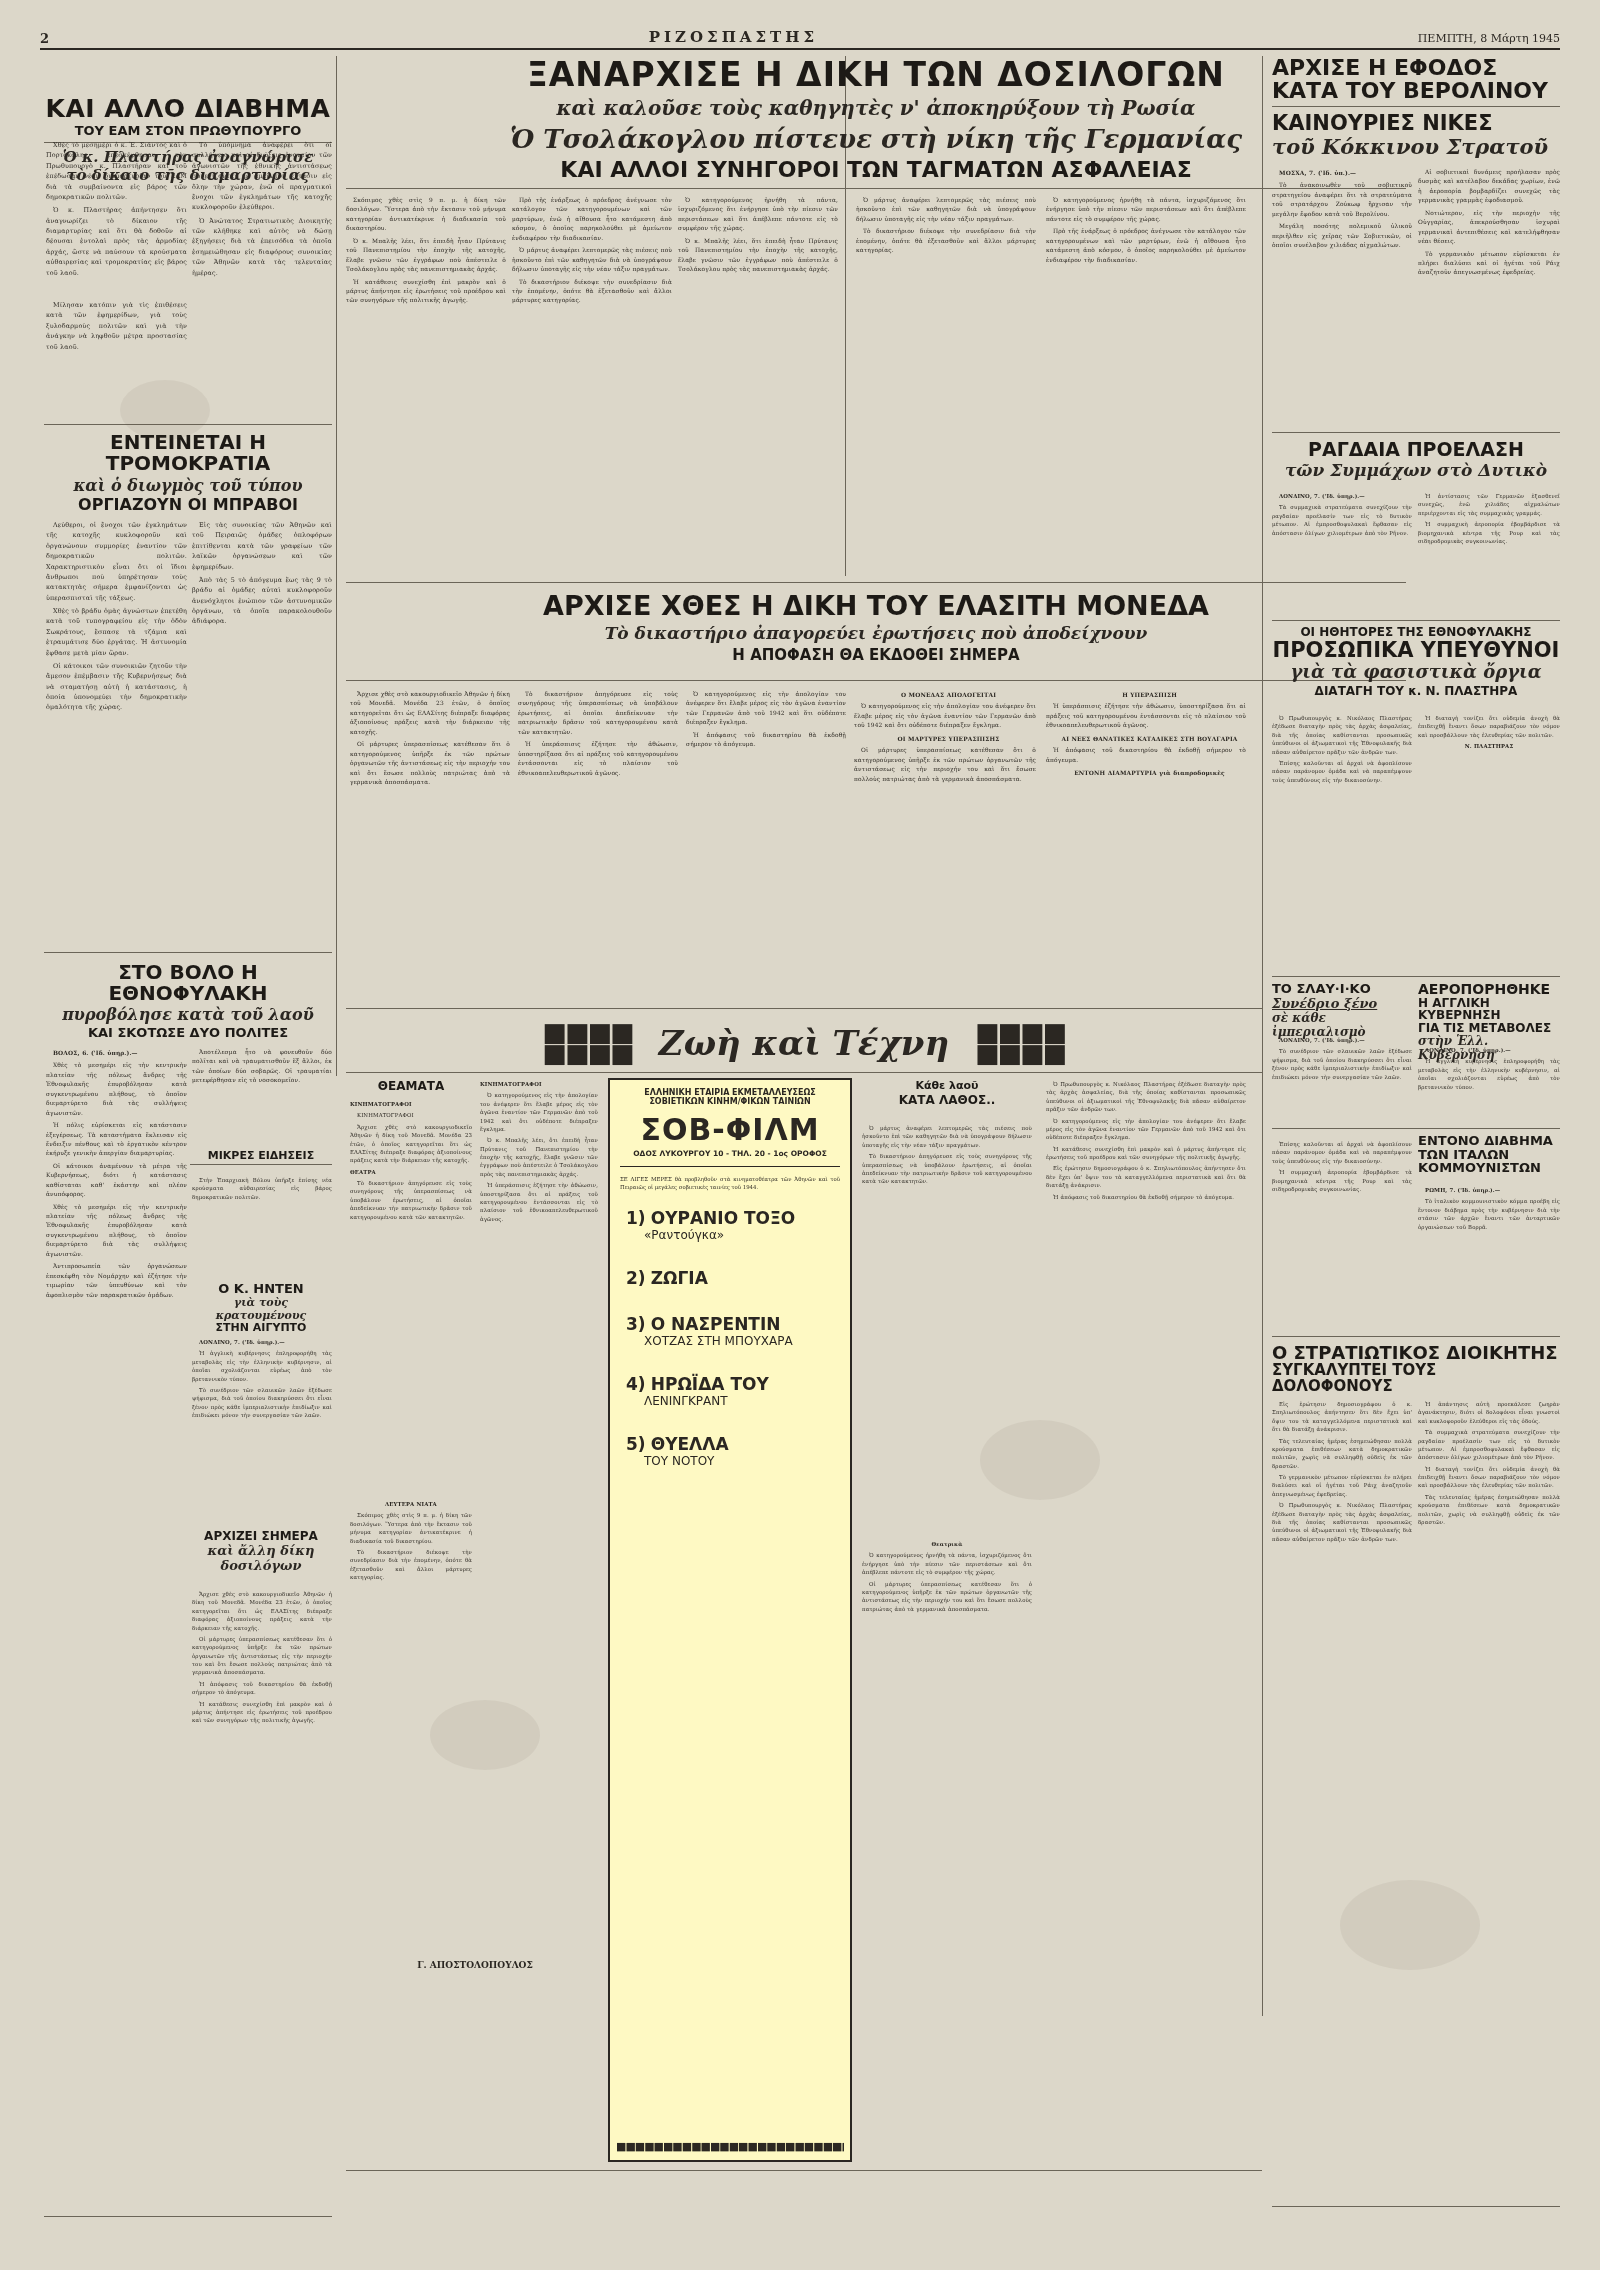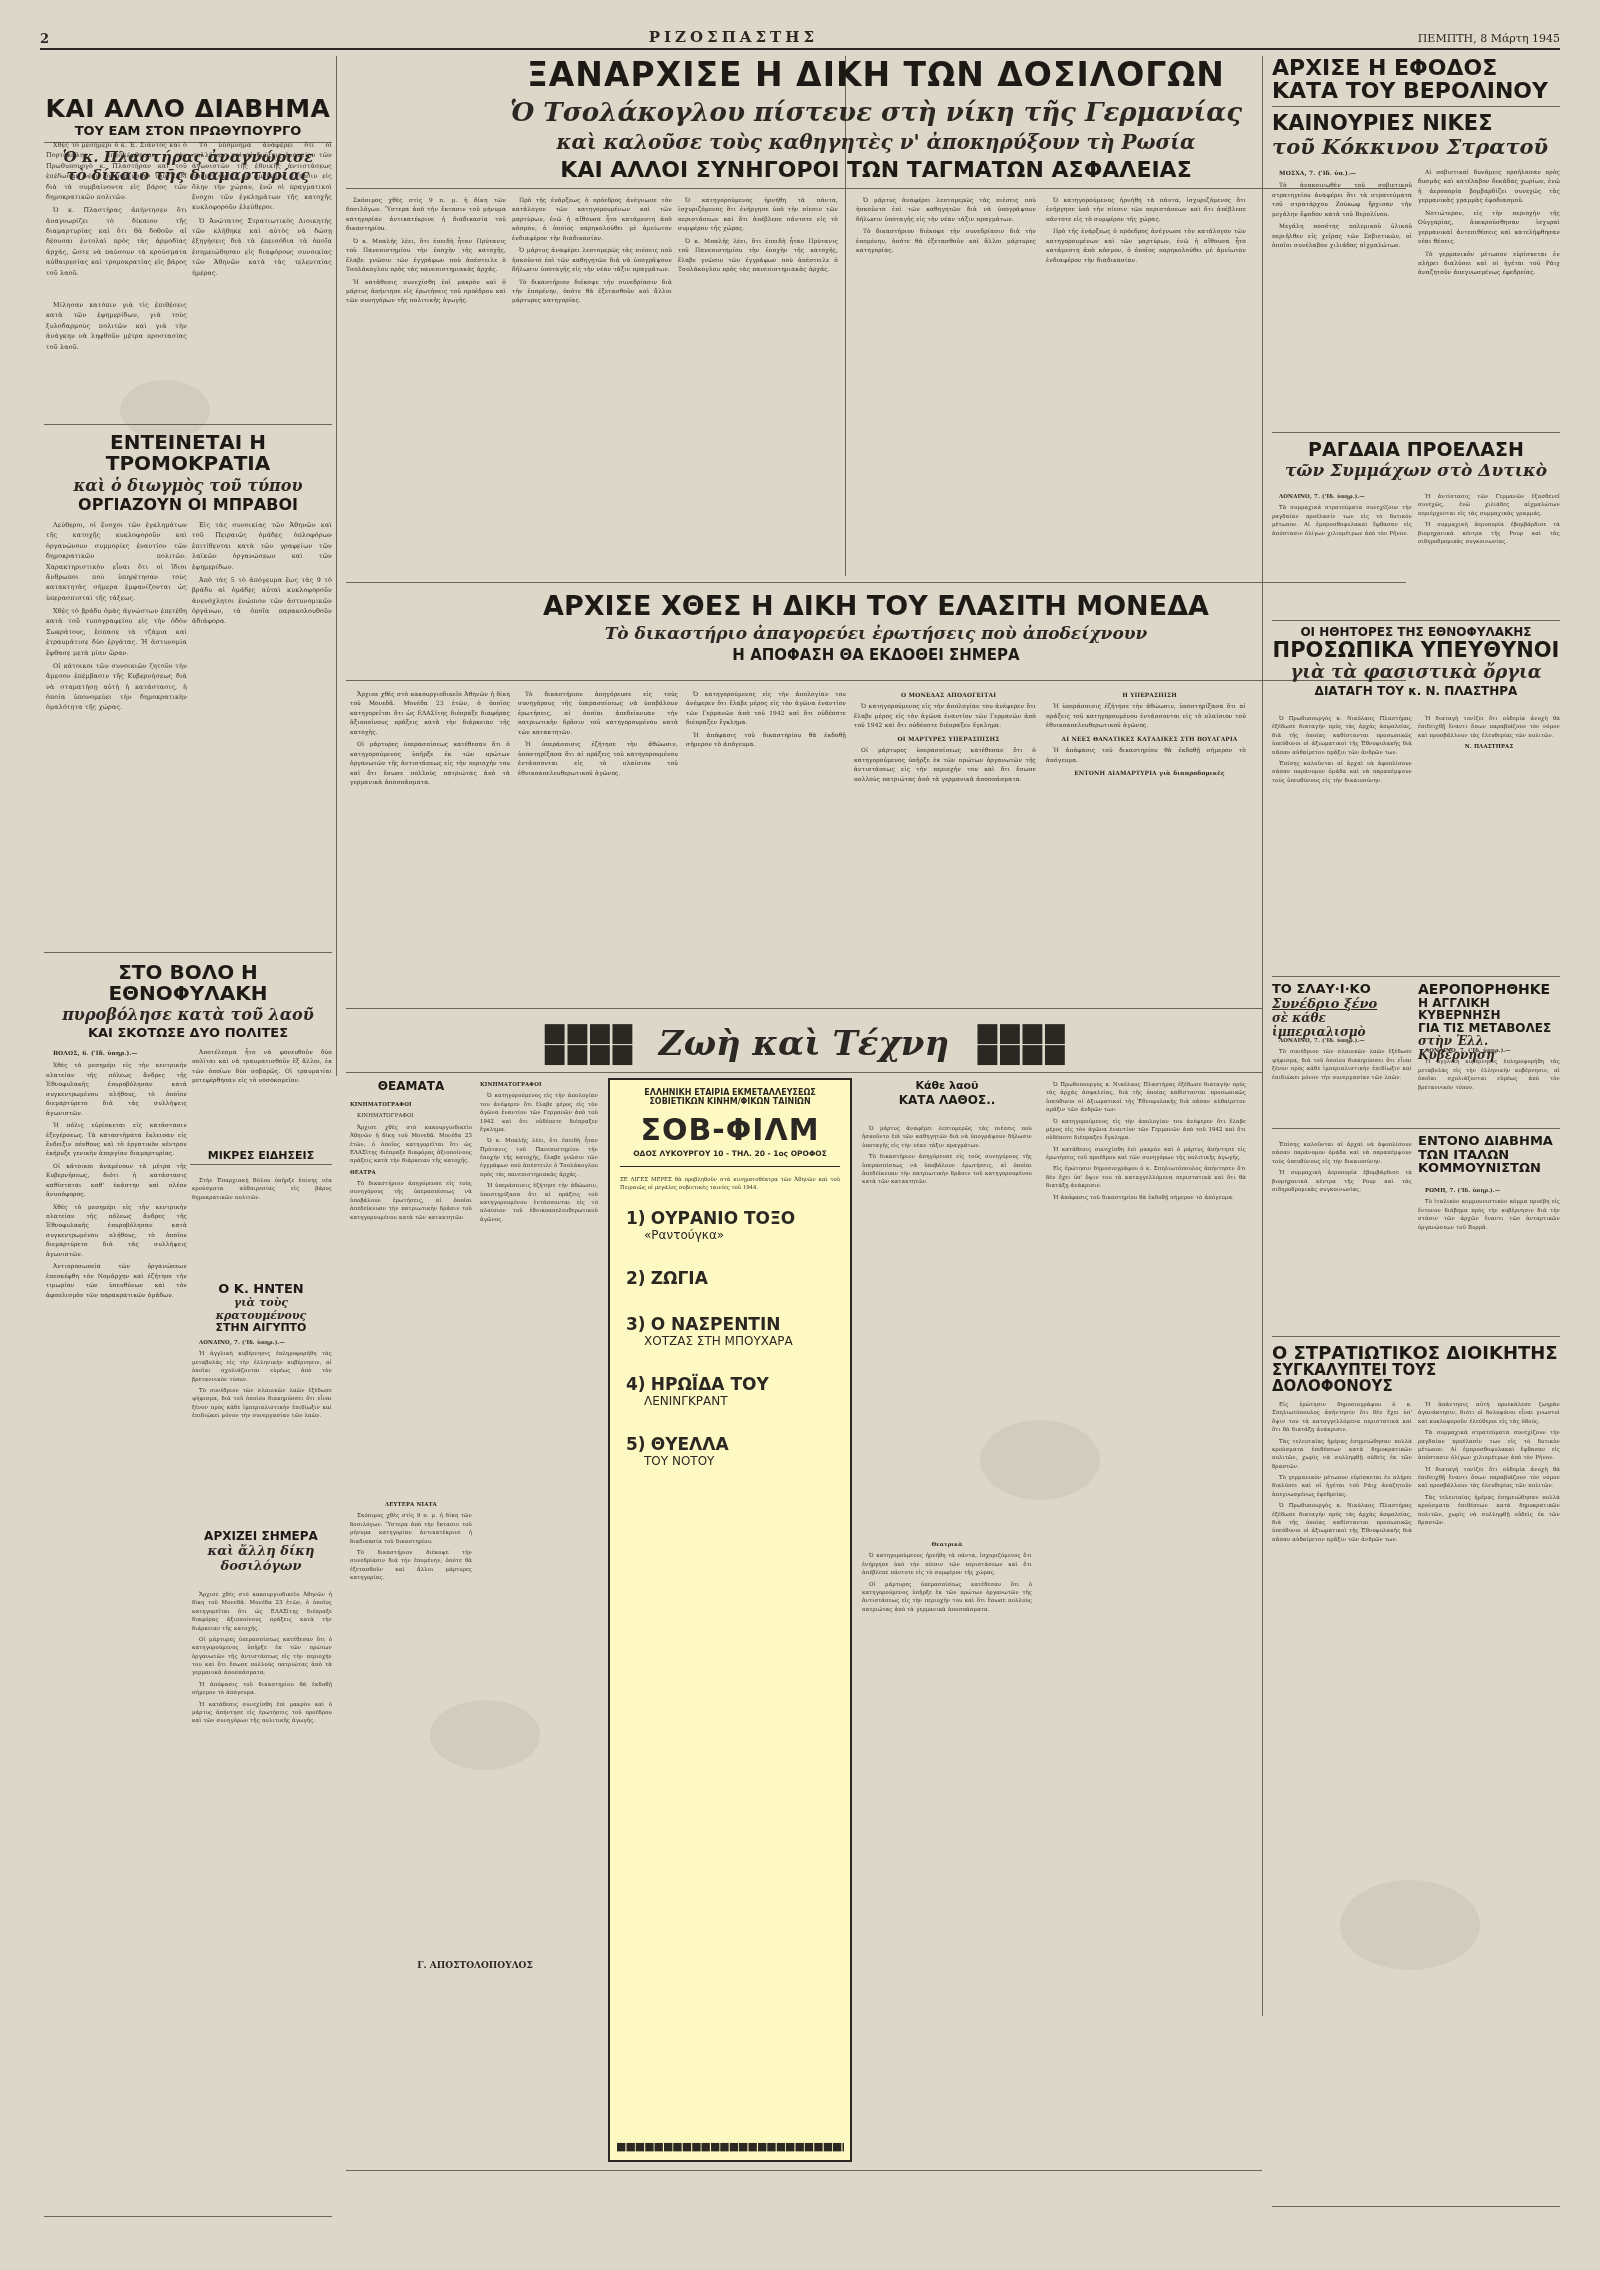--- a/index.html
+++ b/index.html
@@ -163,22 +163,22 @@
     <p>Ὁ μάρτυς ἀναφέρει λεπτομερῶς τὰς πιέσεις ποὺ ἠσκοῦντο ἐπὶ τῶν καθηγητῶν διὰ νὰ ὑπογράψουν δήλωσιν ὑποταγῆς εἰς τὴν νέαν τάξιν πραγμάτων.</p>
     <p>Τὸ δικαστήριον διέκοψε τὴν συνεδρίασιν διὰ τὴν ἑπομένην, ὁπότε θὰ ἐξετασθοῦν καὶ ἄλλοι μάρτυρες κατηγορίας.</p>
   </div>
   <div class="col tiny" style="left:678px;top:196px;width:160px;height:380px;">
     <p>Ὁ κατηγορούμενος ἠρνήθη τὰ πάντα, ἰσχυριζόμενος ὅτι ἐνήργησε ὑπὸ τὴν πίεσιν τῶν περιστάσεων καὶ ὅτι ἀπέβλεπε πάντοτε εἰς τὸ συμφέρον τῆς χώρας.</p>
     <p>Ὁ κ. Μπαλῆς λέει, ὅτι ἐπειδὴ ἦταν Πρύτανις τοῦ Πανεπιστημίου τὴν ἐποχὴν τῆς κατοχῆς, ἔλαβε γνῶσιν τῶν ἐγγράφων ποὺ ἀπέστειλε ὁ Τσολάκογλου πρὸς τὰς πανεπιστημιακὰς ἀρχάς.</p>
   </div>
 
   <div style="position:absolute;left:346px;top:58px;width:1060px;">
     <div class="hl hl-xl ctr" style="font-size:33px;">ΞΑΝΑΡΧΙΣΕ Η ΔΙΚΗ ΤΩΝ ΔΟΣΙΛΟΓΩΝ</div>
+    <div class="script ctr" style="font-size:20px;margin-top:3px;">καὶ καλοῦσε τοὺς καθηγητὲς ν' ἀποκηρύξουν τὴ Ρωσία</div>
     <div class="script ctr" style="font-size:26px;margin-top:4px;">Ὁ Τσολάκογλου πίστευε στὴ νίκη τῆς Γερμανίας</div>
-    <div class="script ctr" style="font-size:20px;margin-top:3px;">καὶ καλοῦσε τοὺς καθηγητὲς ν' ἀποκηρύξουν τὴ Ρωσία</div>
     <div class="hl ctr" style="font-size:22px;margin-top:4px;">ΚΑΙ ΑΛΛΟΙ ΣΥΝΗΓΟΡΟΙ ΤΩΝ ΤΑΓΜΑΤΩΝ ΑΣΦΑΛΕΙΑΣ</div>
   </div>
   <div class="hrule" style="left:346px;top:188px;width:1060px;"></div>
 
   <div class="col tiny" style="left:856px;top:196px;width:180px;height:380px;">
     <p>Ὁ μάρτυς ἀναφέρει λεπτομερῶς τὰς πιέσεις ποὺ ἠσκοῦντο ἐπὶ τῶν καθηγητῶν διὰ νὰ ὑπογράψουν δήλωσιν ὑποταγῆς εἰς τὴν νέαν τάξιν πραγμάτων.</p>
     <p>Τὸ δικαστήριον διέκοψε τὴν συνεδρίασιν διὰ τὴν ἑπομένην, ὁπότε θὰ ἐξετασθοῦν καὶ ἄλλοι μάρτυρες κατηγορίας.</p>
   </div>
   <div class="col tiny" style="left:1046px;top:196px;width:200px;height:380px;">
     <p>Ὁ κατηγορούμενος ἠρνήθη τὰ πάντα, ἰσχυριζόμενος ὅτι ἐνήργησε ὑπὸ τὴν πίεσιν τῶν περιστάσεων καὶ ὅτι ἀπέβλεπε πάντοτε εἰς τὸ συμφέρον τῆς χώρας.</p>

